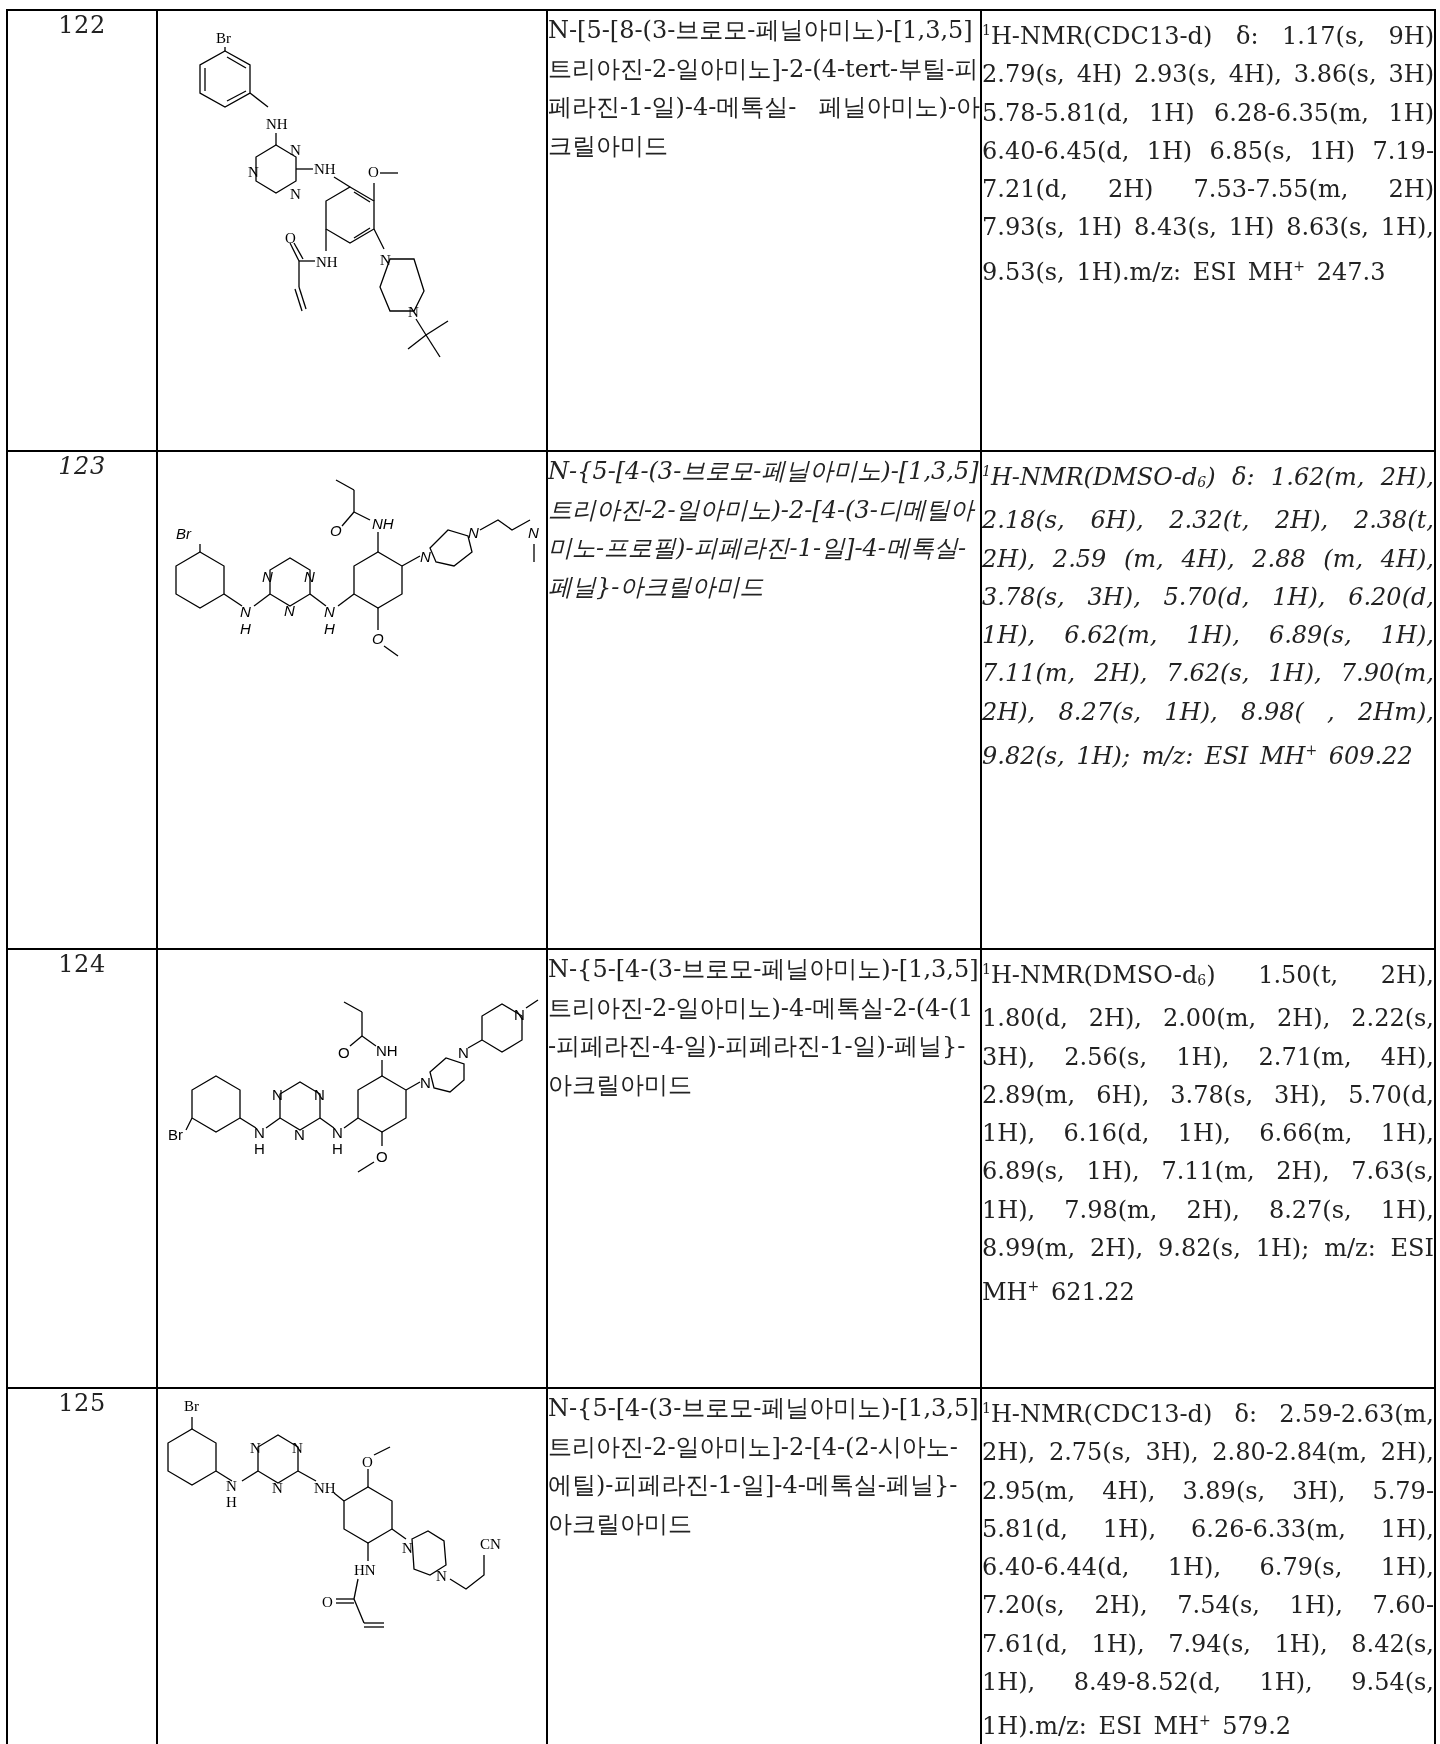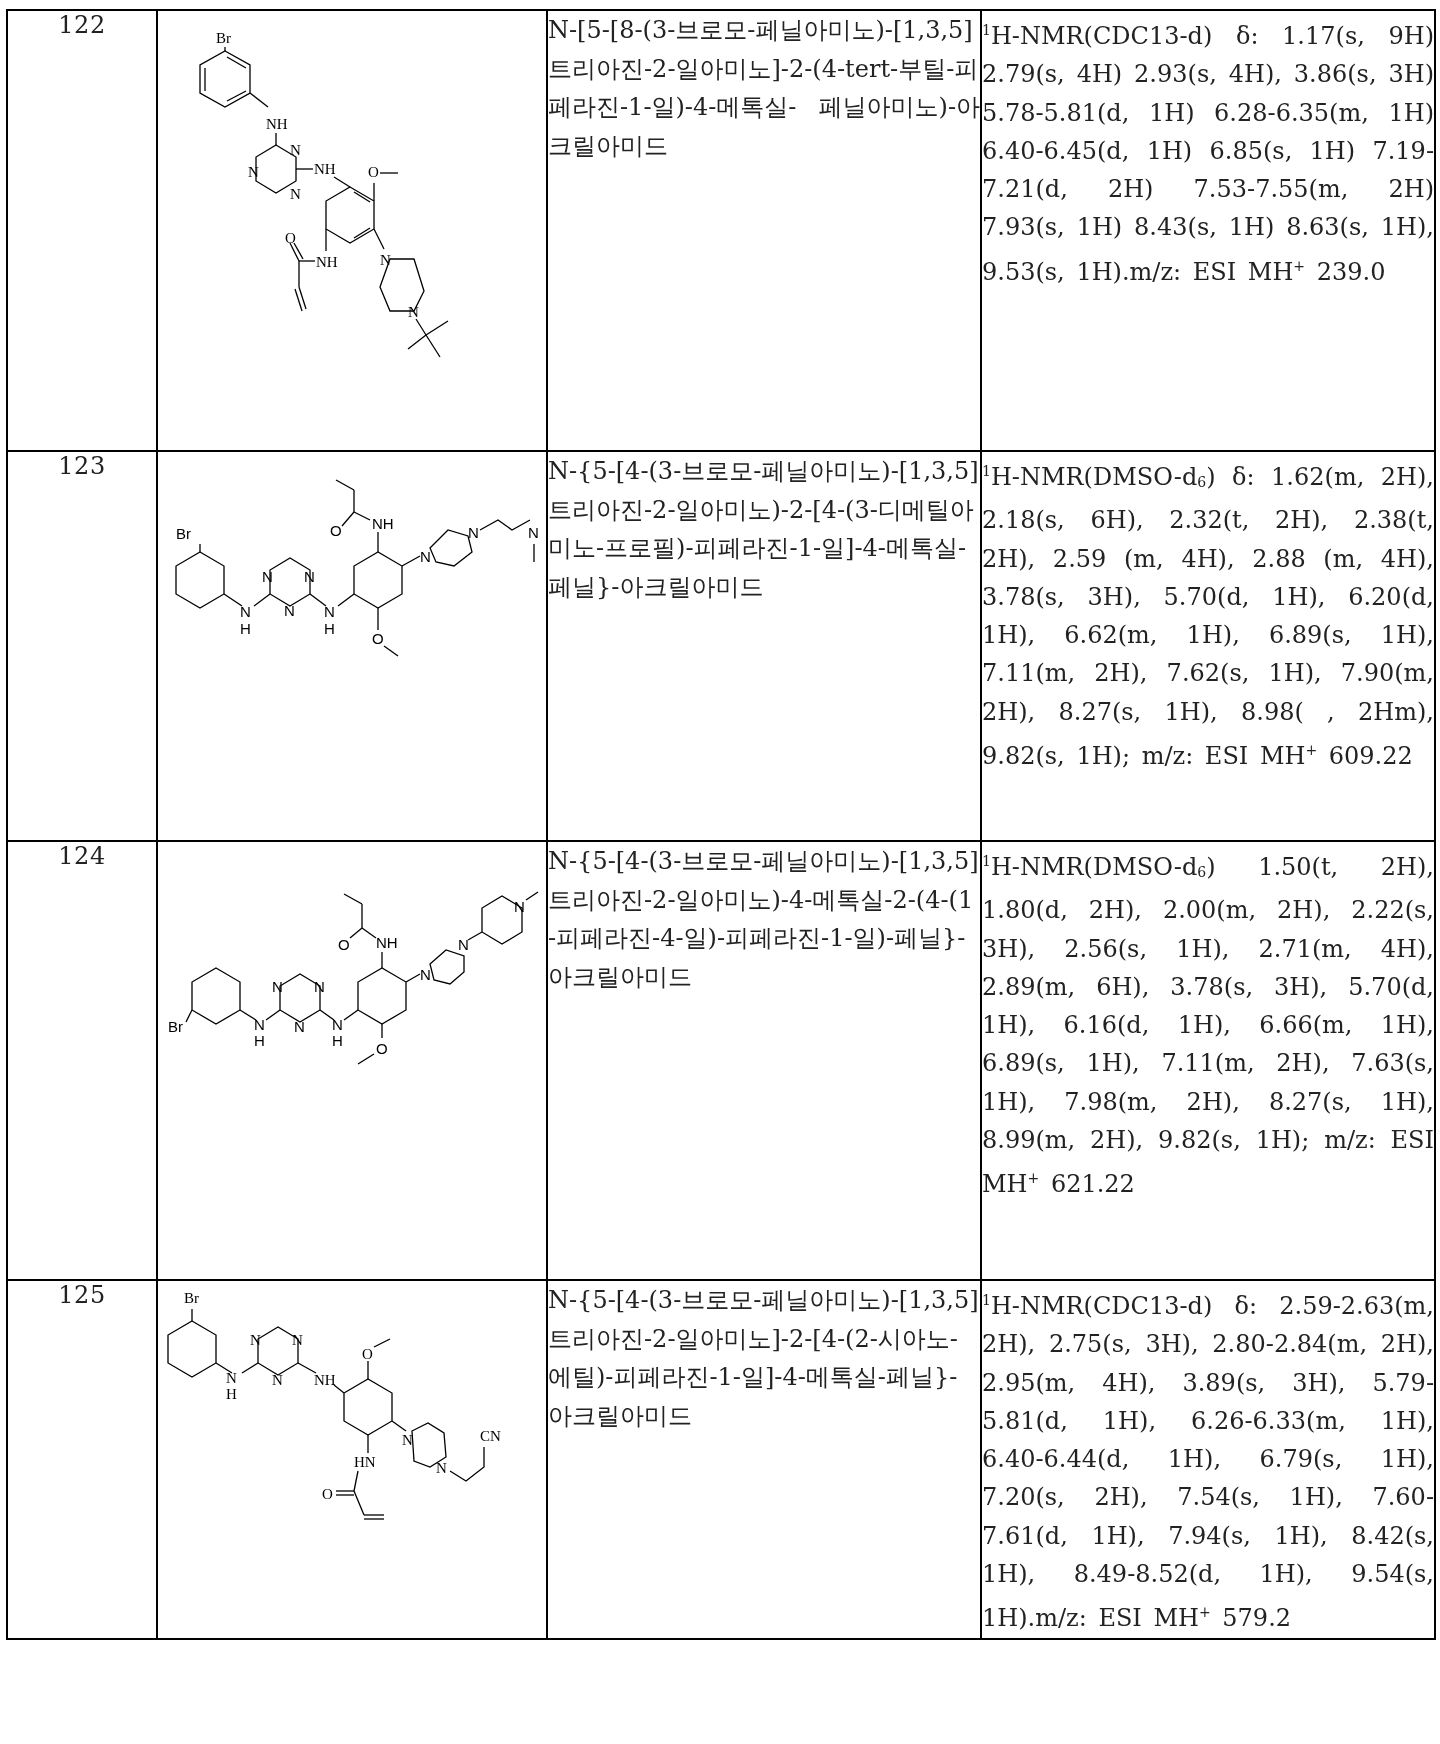--- a/index.html
+++ b/index.html
@@ -10,21 +10,21 @@
     width: 1428px; border-collapse: collapse; table-layout: fixed; padding-left: 40px;
   }
   table.compounds td {
     border: 2px solid #000; vertical-align: top; padding: 0; position: relative;
   }
   col.c-no { width: 150px; }
   col.c-struct { width: 390px; }
   col.c-name { width: 434px; }
   col.c-nmr { width: 454px; }
   tr.r122 { height: 441px; }
-  tr.r123 { height: 390px; }
+  tr.r123 { height: 498px; font-style: italic; }
   tr.r124 { height: 439px; }
   tr.r125 { height: 350px; margin-top: 24px; }
   .no { text-align: center; font-size: 24px; padding-top: 8px; letter-spacing: 0.5px; color:#222; }
   .name {
     font-size: 24px; line-height: 38.5px; padding: 4px 10px 0 14px; color:#222;
     word-break: break-all; text-align: justify; text-align-last: left;
   }
   .nmr {
     font-family: "DejaVu Serif", "Liberation Serif", serif;
     font-size: 24px; line-height: 38.3px; padding: 3px 14px 0 18px; color:#222;
@@ -93,21 +93,21 @@
         <text x="222" y="254" font-size="14">N</text>
         <polygon points="232,248 256,248 266,280 256,300 232,300 222,276"></polygon>
         <text x="250" y="306" font-size="14">N</text>
         <line x1="258" y1="308" x2="268" y2="324"></line>
         <line x1="268" y1="324" x2="290" y2="310"></line>
             <line x1="268" y1="324" x2="250" y2="338"></line>
             <line x1="268" y1="324" x2="282" y2="346"></line>
       </svg>
     </td>
     <td class="name">N-[5-[8-(3-브로모-페닐아미노)-[1,3,5]트리아진-2-일아미노]-2-(4-tert-부틸-피페라진-1-일)-4-메톡실- 페닐아미노)-아크릴아미드</td>
-    <td class="nmr"><span class="sup">1</span><span>H-NMR(CDC13-d)</span><span> δ: 1.17(s, 9H) 2.79(s, 4H) 2.93(s, 4H), 3.86(s, 3H) 5.78-5.81(d, 1H) 6.28-6.35(m, 1H) 6.40-6.45(d, 1H) 6.85(s, 1H) 7.19-7.21(d, 2H) 7.53-7.55(m, 2H) 7.93(s, 1H) 8.43(s, 1H) 8.63(s, 1H), 9.53(s, 1H).m/z: ESI MH</span><span class="sup">+</span><span> 239.0</span></td>
+    <td class="nmr"><span class="sup">1</span><span>H-NMR(CDC13-d)</span><span> δ: 1.17(s, 9H) 2.79(s, 4H) 2.93(s, 4H), 3.86(s, 3H) 5.78-5.81(d, 1H) 6.28-6.35(m, 1H) 6.40-6.45(d, 1H) 6.85(s, 1H) 7.19-7.21(d, 2H) 7.53-7.55(m, 2H) 7.93(s, 1H) 8.43(s, 1H) 8.63(s, 1H), 9.53(s, 1H).m/z: ESI MH</span><span class="sup">+</span><span> 247.3</span></td>
   </tr>
 
   <tr class="r123">
     <td class="no">123</td>
     <td class="struct">
       <svg width="390" height="390" viewBox="0 0 390 390">
         <g class="sans">
         <text x="18" y="87" class="sans">Br</text>
         <polygon points="28,100 52,114 52,142 28,156 4,142 4,114" transform="translate(14,0)"></polygon>
         <line x1="42" y1="92" x2="42" y2="100"></line>

